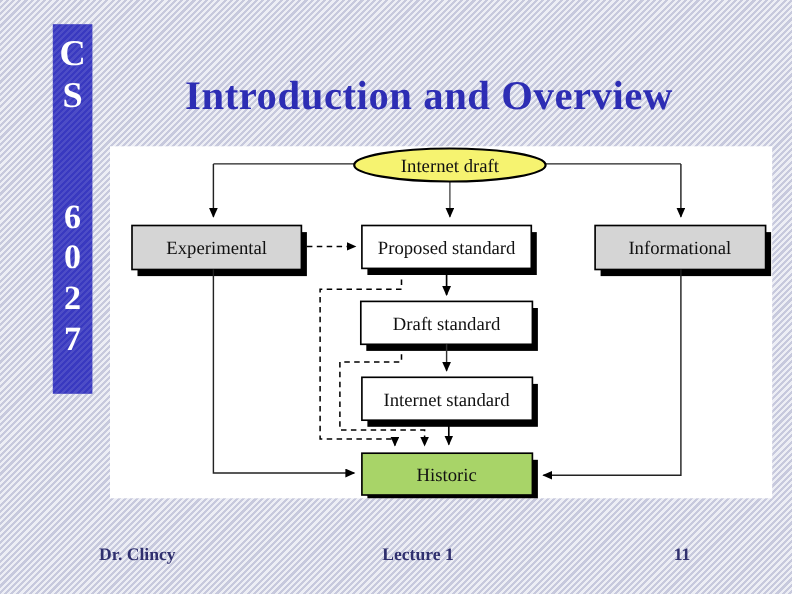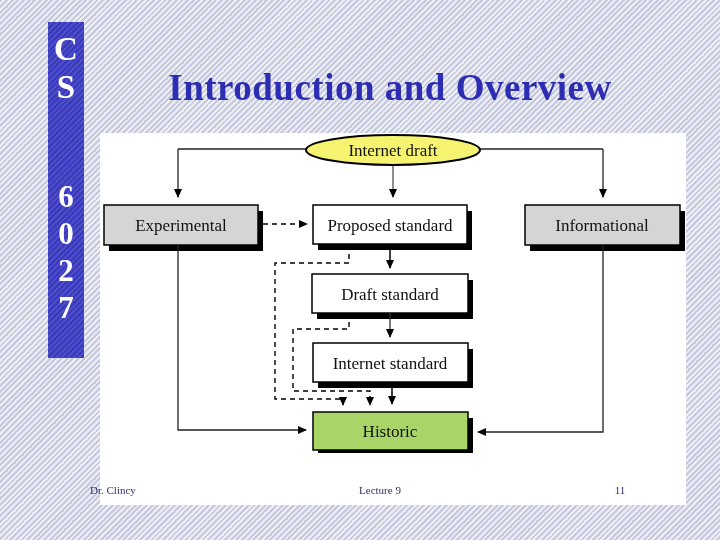--- a/index.html
+++ b/index.html
@@ -21,32 +21,33 @@
   .side-bar .digits{font-size:31px;line-height:37px;margin-top:72px;white-space:pre-line;}
 
   .slide-title{
     position:absolute;left:100px;top:26px;width:580px;
     text-align:center;font-size:37px;font-weight:bold;color:#2d2db4;
     letter-spacing:0.5px;
     margin-top:40px;
   }
 
   .diagram-canvas{
-    position:absolute;left:100px;top:133px;width:586px;height:372px;
+    position:absolute;left:100px;top:133px;width:586px;height:320px;
     background:#ffffff;
+    padding-left:16px;
   }
   .diagram-canvas svg{display:block;}
 
   svg text{
     font-family:"Liberation Serif", serif;
     font-size:17px;fill:#111111;
   }
 
   .footer-item{
-    position:absolute;top:484px;font-size:11px;font-weight:normal;color:#2f2f6e;
+    position:absolute;top:496px;font-size:16px;font-weight:bold;color:#2f2f6e;
   }
   .footer-author{left:90px;}
   .footer-center{left:100px;width:560px;text-align:center;}
   .footer-page{left:570px;width:100px;text-align:center;}
 </style>
 </head>
 <body>
 
 <div class="slide">
 
@@ -114,16 +115,16 @@
 
       <path d="M503,112 L503,299 L378,299" fill="none" stroke="#222" stroke-width="1.3" marker-end="url(#arw)"></path>
 
       <rect x="218" y="285" width="155" height="38" fill="#000"></rect>
       <rect x="213" y="279" width="155" height="38" fill="#a8d468" stroke="#000" stroke-width="1.5"></rect>
       <text x="290" y="304" text-anchor="middle">Historic</text>
     </svg>
   </div>
 
   <div class="footer-item footer-author">Dr. Clincy</div>
-  <div class="footer-item footer-center">Lecture 9</div>
+  <div class="footer-item footer-center">Lecture 1</div>
   <div class="footer-item footer-page">11</div>
 
 </div>
 
 </body></html>

